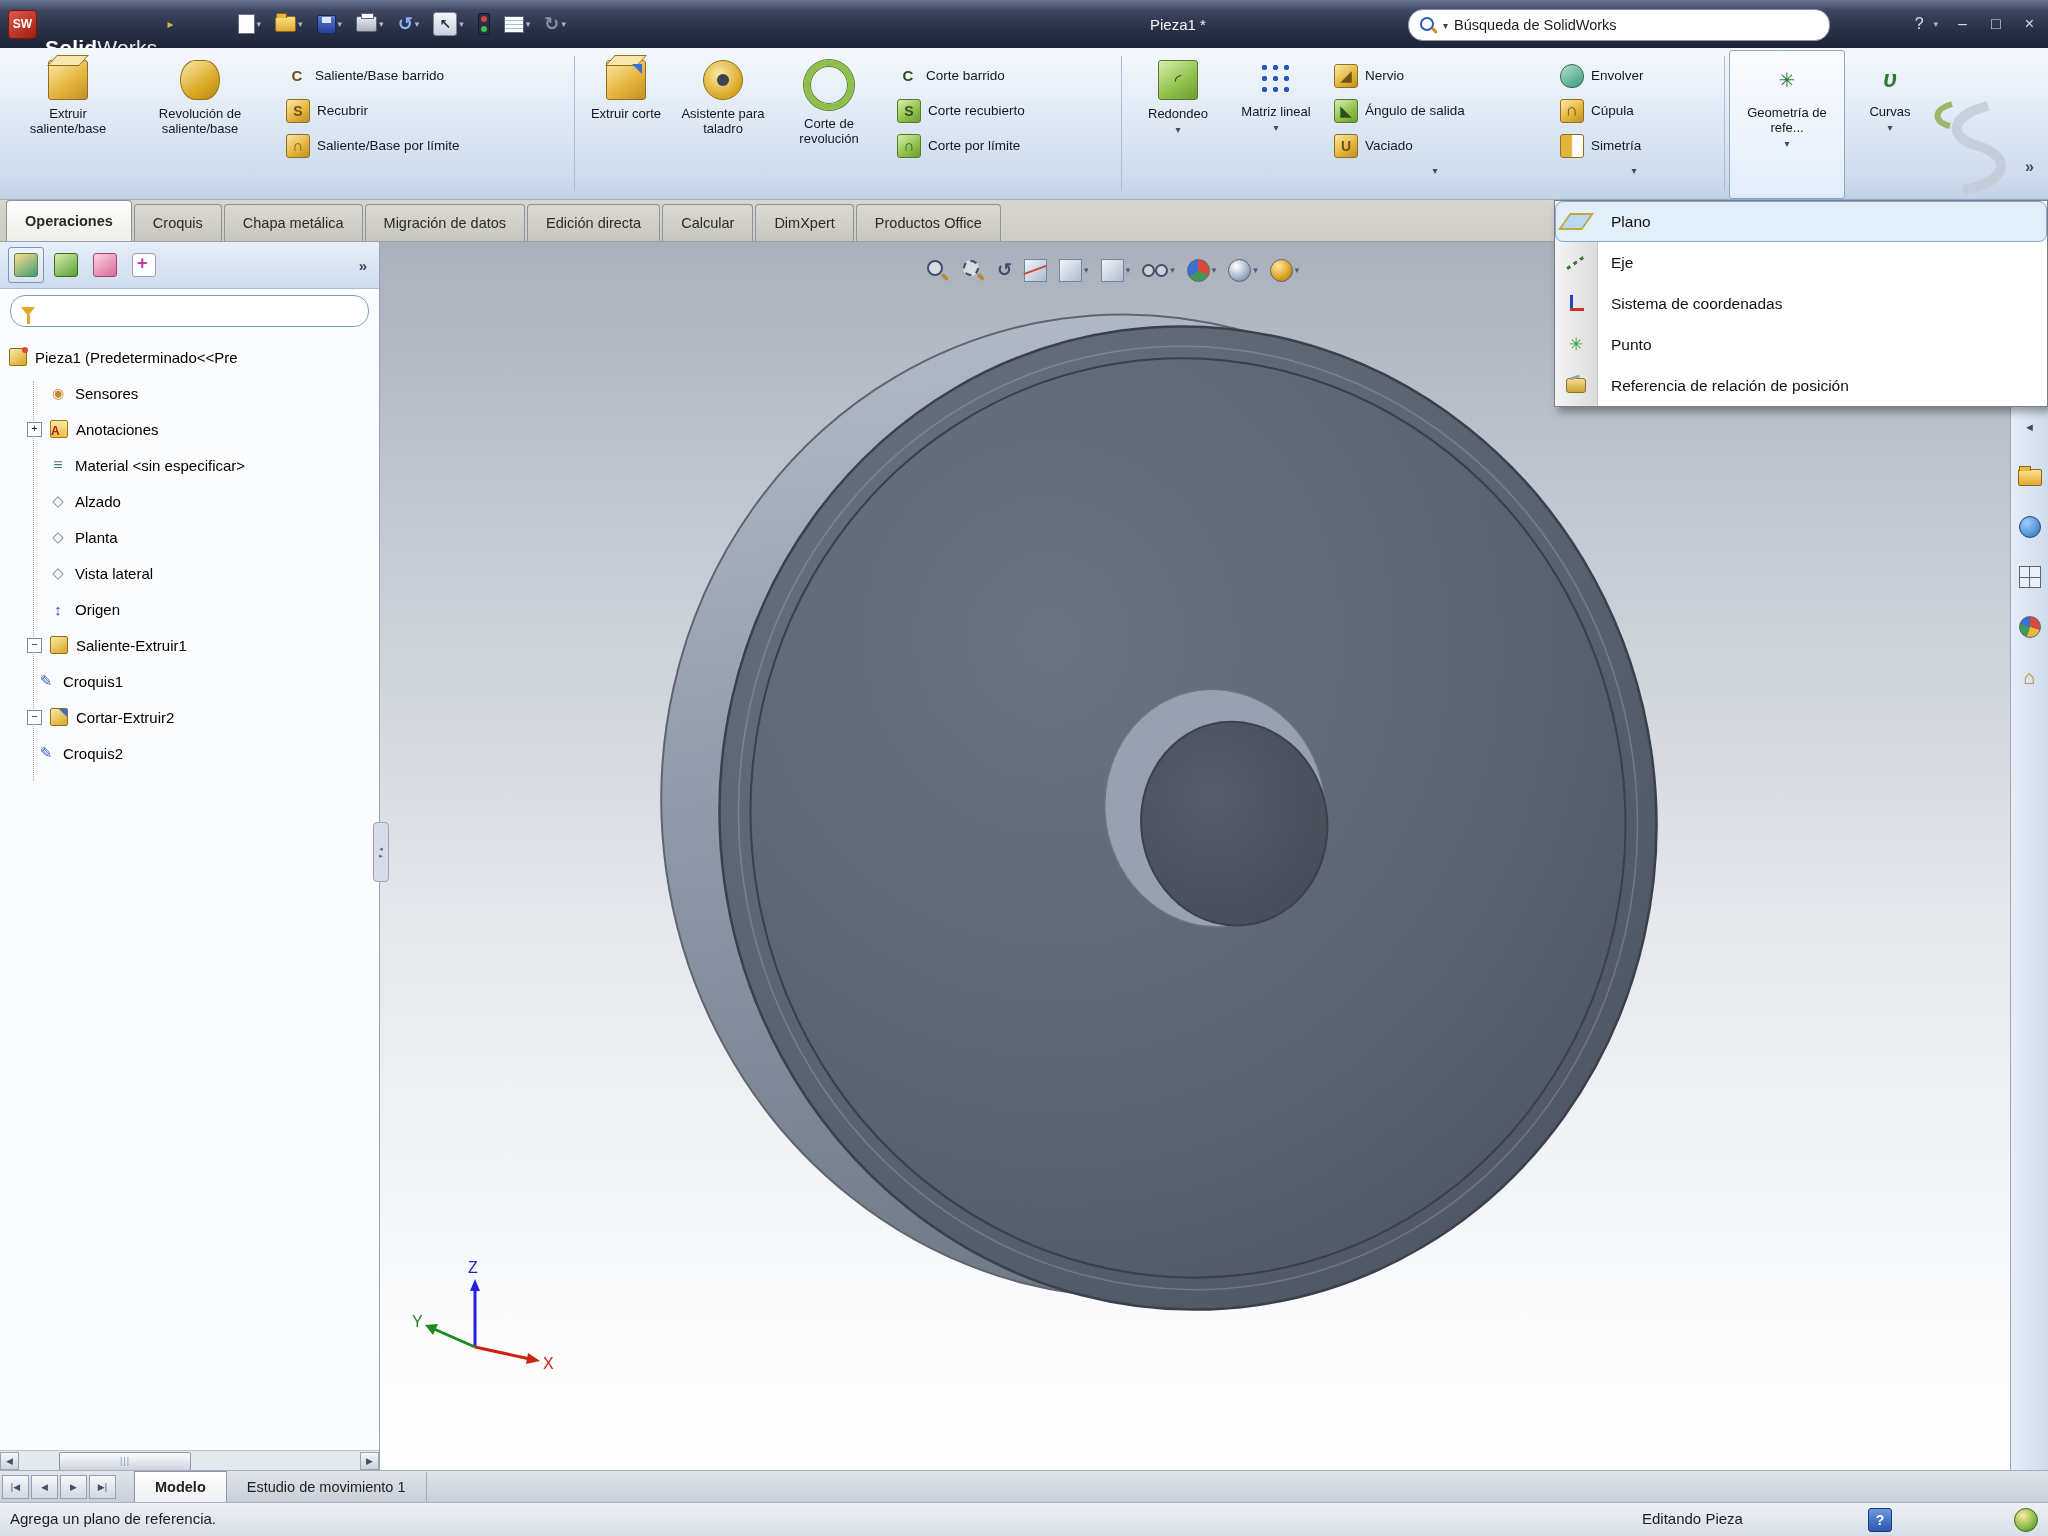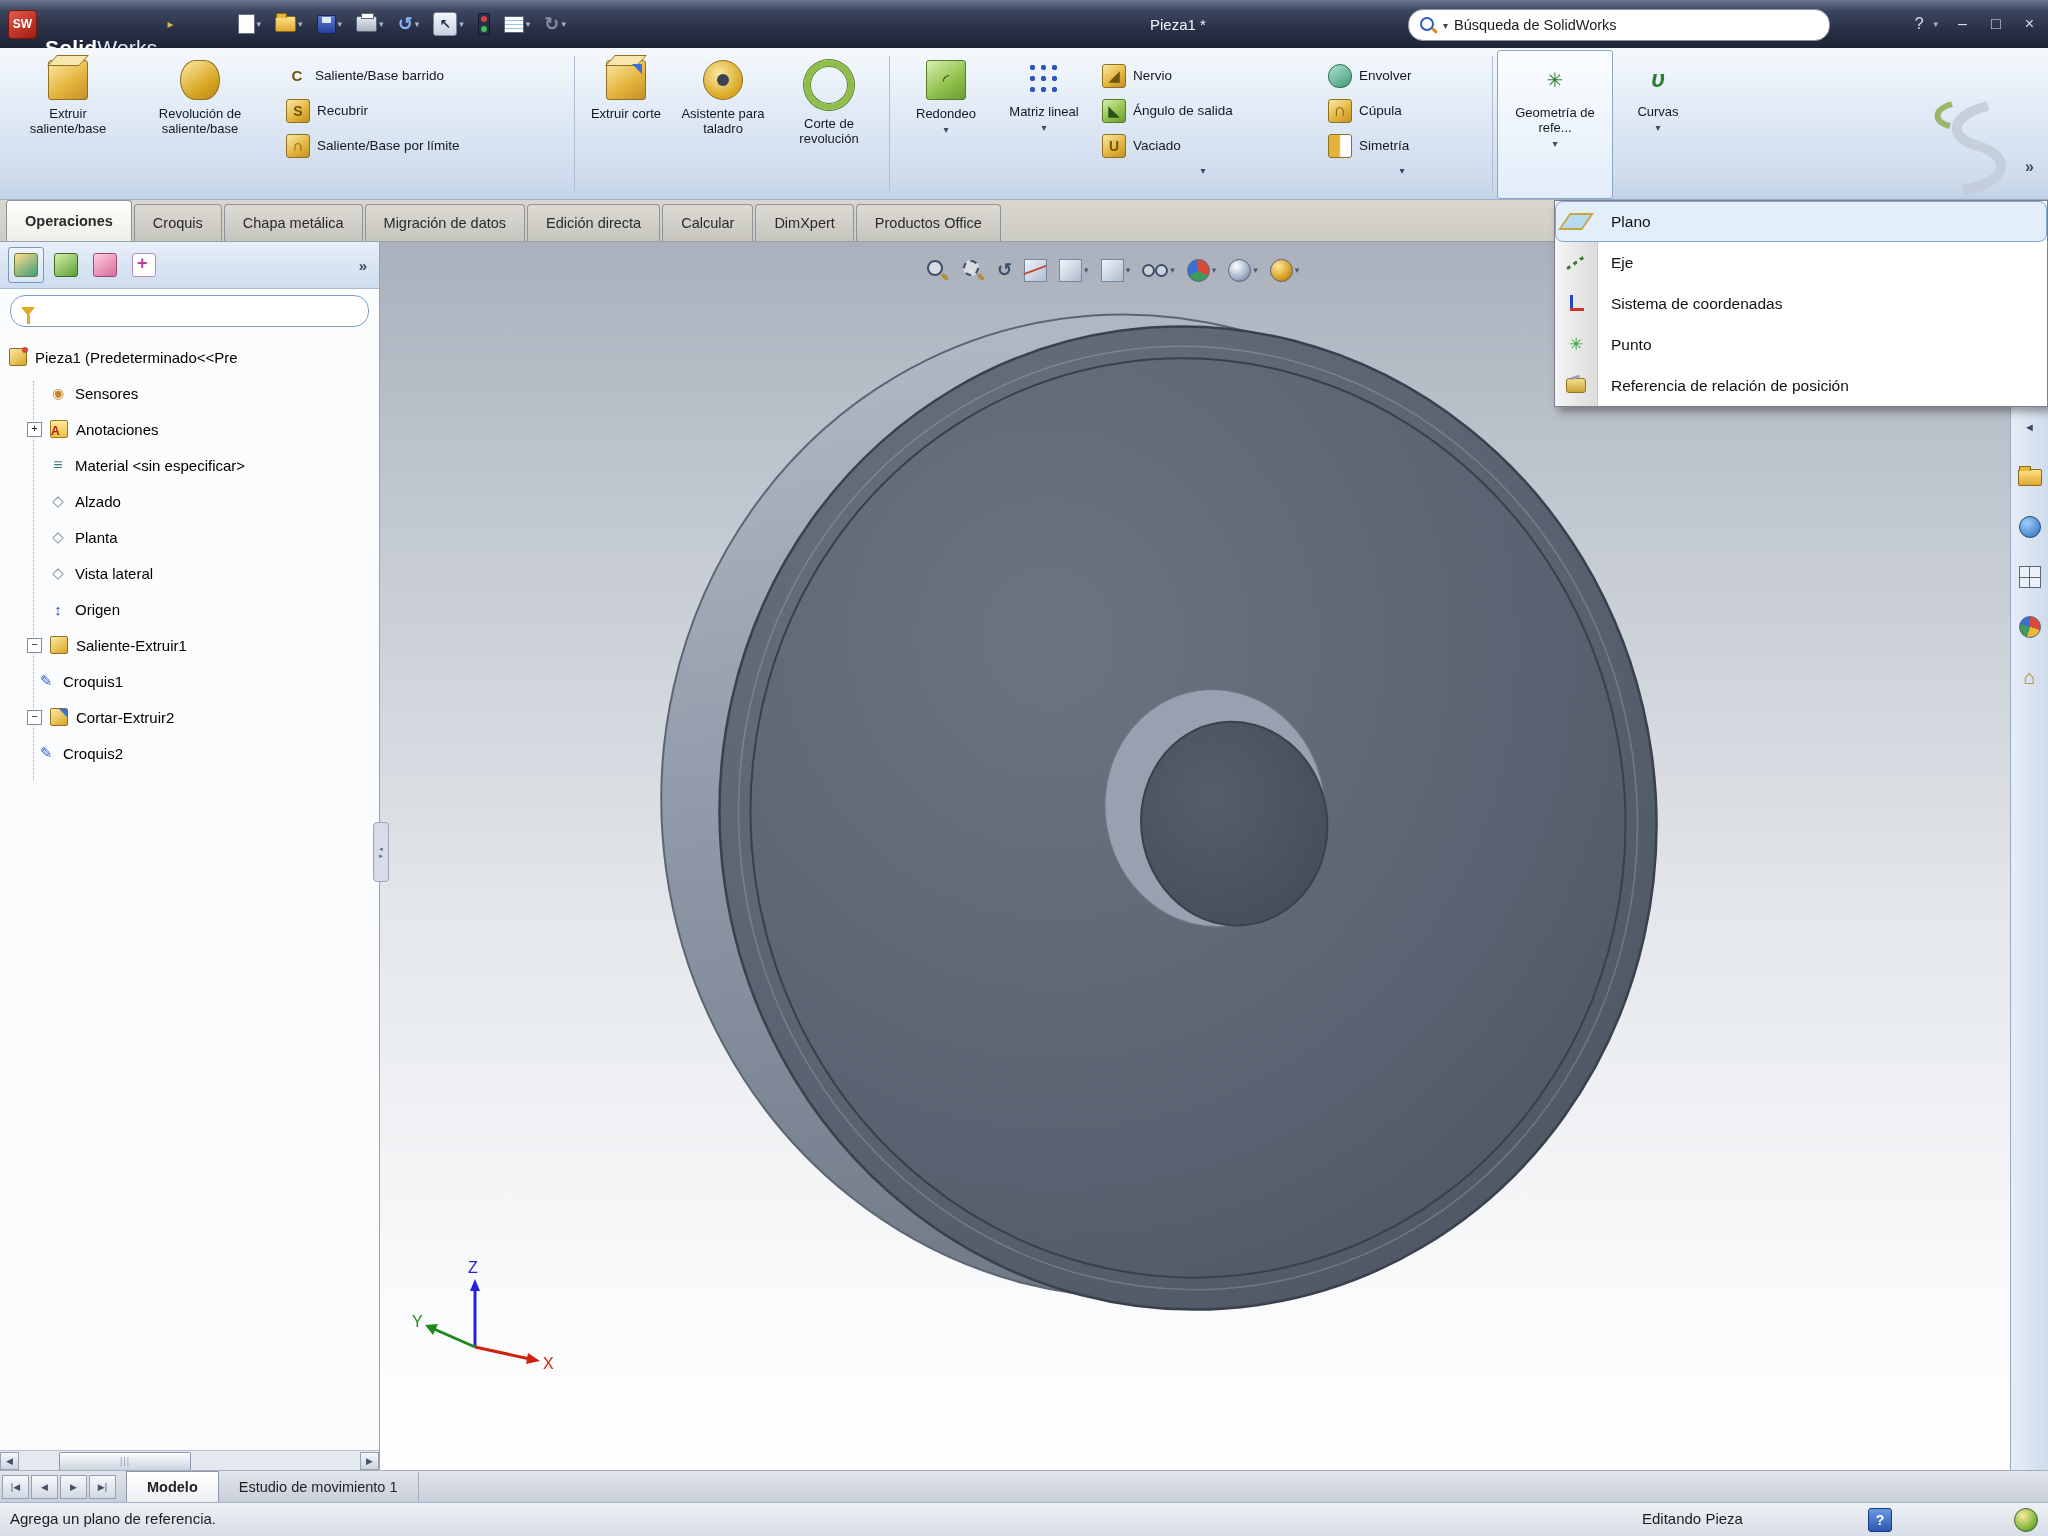--- a/index.html
+++ b/index.html
@@ -204,21 +204,21 @@
   .mi-point::before{content:"✳";color:#2f9e2f;font-size:17px;}
   .mi-ref{width:18px;height:13px;background:linear-gradient(#f5dd8a,#caa53a);border:1px solid #8f701f;border-radius:3px;position:relative;}
   .mi-ref::after{content:"";position:absolute;left:3px;top:-3px;width:10px;height:3px;background:#9aa2b0;border-radius:2px;transform:rotate(-18deg);}
 
   
   .docbar{position:absolute;left:0;top:1470px;width:2048px;height:32px;background:linear-gradient(#e0e4eb,#c9cfd9);
     border-top:1px solid #a6aebc;display:flex;align-items:center;box-sizing:border-box;}
   .nav-btn{width:27px;height:24px;margin-left:2px;background:linear-gradient(#f6f8fa,#d2d8e2);border:1px solid #96a0b2;
     display:flex;align-items:center;justify-content:center;font-size:9px;color:#42506a;box-sizing:border-box;}
   .dtab{height:30px;display:flex;align-items:center;padding:0 20px;font-size:14.5px;color:#222;border-right:1px solid #a6aebc;}
-  .dtab.active{background:linear-gradient(#ffffff,#eef0f4);font-weight:bold;border:1px solid #8e98a8;border-bottom:none;margin-left:10px;}
+  .dtab.active{background:linear-gradient(#ffffff,#eef0f4);font-weight:bold;border:1px solid #8e98a8;border-bottom:none;margin-left:18px;}
   .statusbar{position:absolute;left:0;top:1502px;width:2048px;height:34px;background:linear-gradient(#eef1f6,#d7dde6);
     border-top:1px solid #aab4c4;font-size:15px;color:#1c1c1c;}
   .sb-msg{position:absolute;left:10px;top:7px;}
   .sb-mode{position:absolute;left:1642px;top:7px;}
   .sb-help{position:absolute;left:1868px;top:5px;width:22px;height:22px;background:linear-gradient(#6a9ae0,#2a58b0);
     border:1px solid #1a3a78;border-radius:3px;color:#fff;font-weight:bold;font-size:14px;display:flex;align-items:center;justify-content:center;}
   .sb-globe{position:absolute;right:10px;top:5px;width:22px;height:22px;border-radius:50%;
     background:radial-gradient(circle at 35% 30%,#ffe9a0,#8fbf4a 55%,#3f7a2a);border:1px solid #3d6a22;}
 </style>
 </head>
@@ -316,20 +316,34 @@
       <span class="ric bx-gold cube3d cut-mark"></span>
       <span class="rlabel">Extruir corte</span>
     </div>
     <div class="rcol" style="width:100px">
       <span class="ric ic-hole"></span>
       <span class="rlabel">Asistente para taladro</span>
     </div>
     <div class="rcol" style="width:112px">
       <span class="ric ic-ring"></span>
       <span class="rlabel">Corte de revolución</span>
+    </div>
+    <div class="stack" style="width:232px">
+      <div class="srow">
+        <span class="sic g-gc"></span>
+        <span class="slabel">Corte barrido</span>
+      </div>
+      <div class="srow">
+        <span class="sic bx-green g-gs"></span>
+        <span class="slabel">Corte recubierto</span>
+      </div>
+      <div class="srow">
+        <span class="sic bx-green g-gn"></span>
+        <span class="slabel">Corte por límite</span>
+      </div>
     </div>
     <div class="vsep"></div>
     <div class="rcol" style="width:104px">
       <span class="ric bx-green g-round"></span>
       <span class="rlabel">Redondeo</span>
       <span class="drop-caret">▾</span>
     </div>
     <div class="rcol" style="width:92px">
       <span class="ric ic-dots"></span>
       <span class="rlabel">Matriz lineal</span>

